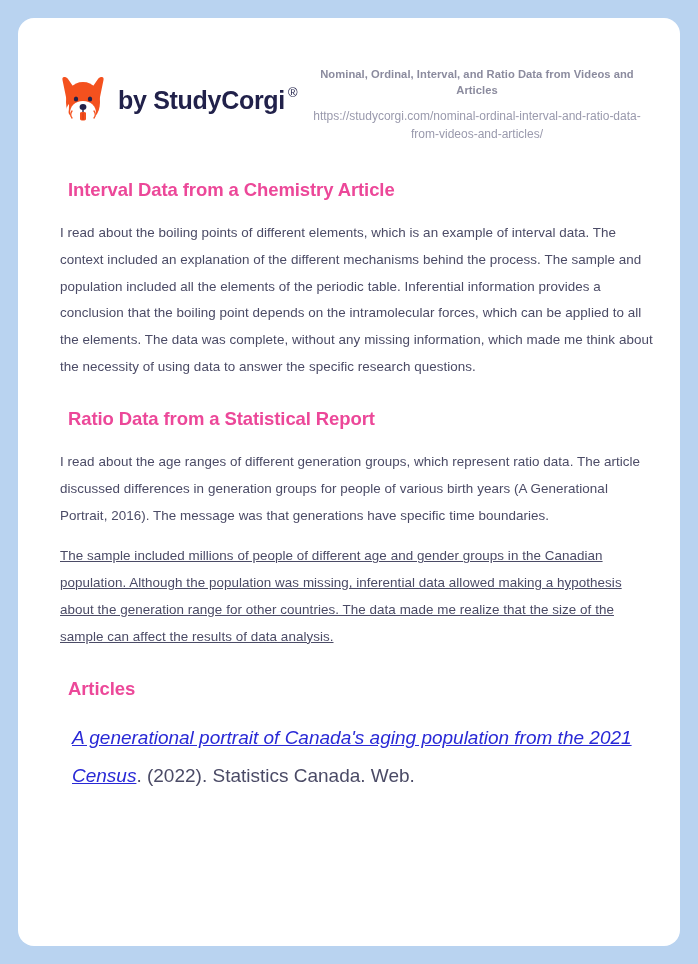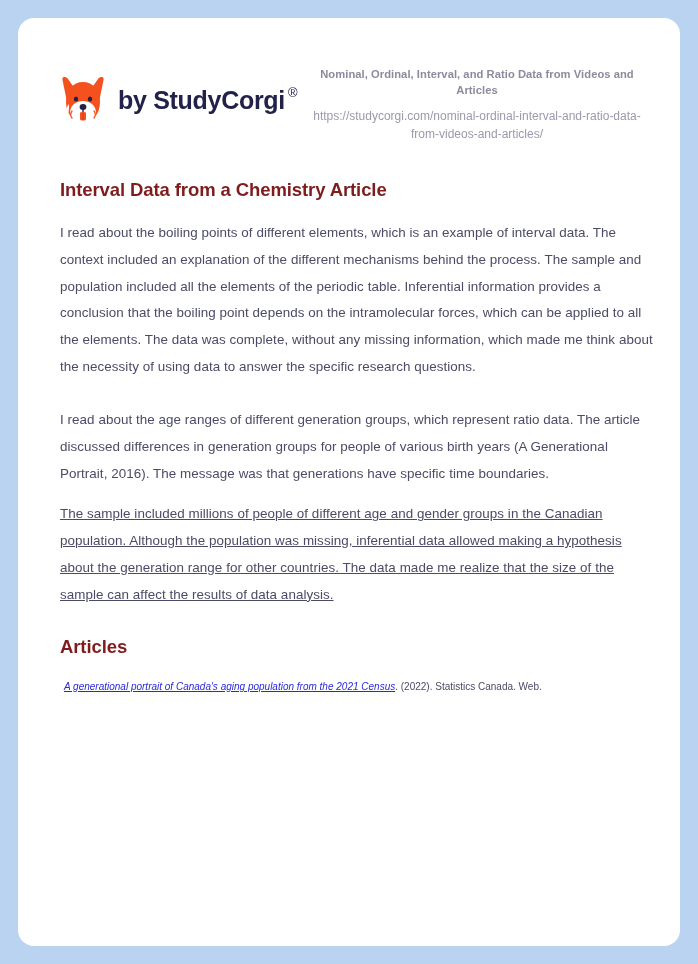--- a/index.html
+++ b/index.html
@@ -93,22 +93,22 @@
   
   .doc-body {
     position: absolute;
     left: 42px;
     top: 160px;
     width: 596px;
   }
   h2.section-title {
     font-size: 18.5px;
     font-weight: bold;
-    color: #7f1d1d;
-    margin: 0 0 18px 0;
+    color: #ec4899;
+    margin: 0 0 18px 8px;
     letter-spacing: -0.1px;
     line-height: 1.3;
   }
   .section + .section {
     margin-top: 26px;
   }
   .section-ratio {
     margin-top: 24px;
   }
   p.para {
@@ -122,24 +122,24 @@
     margin-bottom: 0;
   }
   .para-gap {
     margin-top: 24px;
     text-decoration: underline;
   }
   .reference-section {
     margin-top: 30px;
   }
   .ref-entry {
-    font-size: 10px;
+    font-size: 19px;
     color: #4b4b66;
     line-height: 2.0;
-    margin: 4px;
+    margin: 12px;
   }
   a.ref-link {
     color: #2929d6;
     font-style: italic;
     text-decoration: underline;
   }
 </style>
 </head>
 <body>
 
@@ -189,20 +189,21 @@
   </div>
 
   <div class="doc-body">
 
     <div class="section">
       <h2 class="section-title">Interval Data from a Chemistry Article</h2>
       <p class="para">I read about the boiling points of different elements, which is an example of interval data. The context included an explanation of the different mechanisms behind the process. The sample and population included all the elements of the periodic table. Inferential information provides a conclusion that the boiling point depends on the intramolecular forces, which can be applied to all the elements. The data was complete, without any missing information, which made me think about the necessity of using data to answer the specific research questions.</p>
     </div>
 
     <div class="section section-ratio">
+      <h2 class="section-title">Ratio Data from a Statistical Report</h2>
       <p class="para">I read about the age ranges of different generation groups, which represent ratio data. The article discussed differences in generation groups for people of various birth years (A Generational Portrait, 2016). The message was that generations have specific time boundaries.</p>
       <p class="para para-gap">The sample included millions of people of different age and gender groups in the Canadian population. Although the population was missing, inferential data allowed making a hypothesis about the generation range for other countries. The data made me realize that the size of the sample can affect the results of data analysis.</p>
     </div>
 
     <div class="section reference-section">
       <h2 class="section-title">Articles</h2>
       <p class="ref-entry"><a class="ref-link" href="#">A generational portrait of Canada's aging population from the 2021 Census</a><span>. (2022). Statistics Canada. Web.</span></p>
     </div>
 
   </div>

